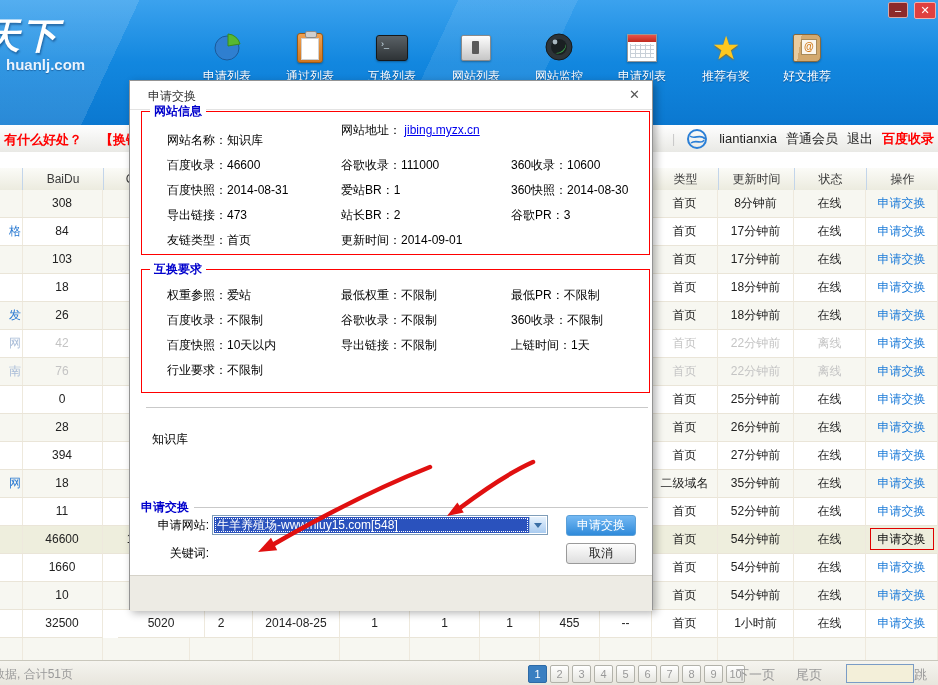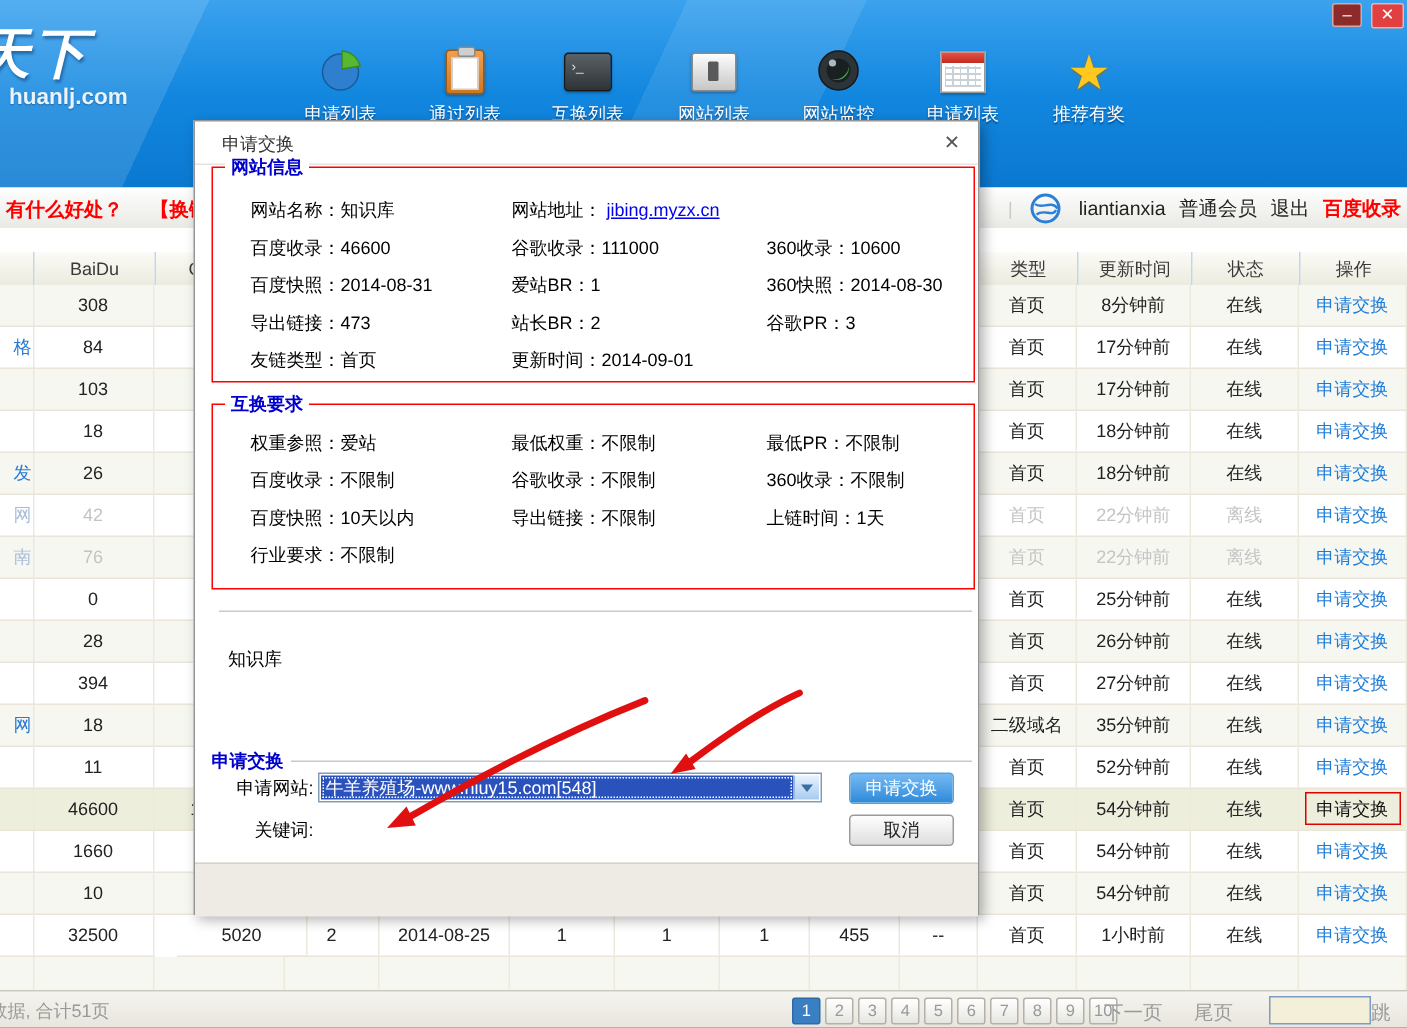--- a/index.html
+++ b/index.html
@@ -155,20 +155,26 @@
           <span class="ic-cal"></span>
         </div>
       <div class="tblabel">申请列表</div>
     </div>
     <div class="tbitem" style="left:688px">
       <div class="tbicon">
           <span class="ic-star">★</span>
         </div>
       <div class="tblabel">推荐有奖</div>
     </div>
+    <div class="tbitem" style="left:769px">
+      <div class="tbicon">
+          <span class="ic-book"></span>
+        </div>
+      <div class="tblabel">好文推荐</div>
+    </div>
   </div>
 
   <div id="infobar" class="abs">
     <span class="abs redlink" style="left:4px;top:6px">有什么好处？</span>
     <span class="abs redlink" style="left:100px;top:6px">【换链</span>
     <div id="user-area" class="abs">
       <span id="user-sep">|</span>
       <span style="display:inline-flex">
           <svg width="26" height="24" viewBox="0 0 26 24">
             <circle cx="13" cy="12" r="9" fill="none" stroke="#2b7fd6" stroke-width="2"></circle>
@@ -487,21 +493,21 @@
   <div id="dialog" class="abs">
     <div id="dlg-titlebar" class="abs">
       <span id="dlg-title" class="abs">申请交换</span>
       <span id="dlg-close" class="abs">✕</span>
     </div>
 
     <div class="grpbox" style="top:30px;height:142px">
       <span class="legend-red">网站信息</span>
       <div id="siteinfo-body">
           <span class="fcell" style="left: 25px; top: 20px;">网站名称：知识库</span>
-          <span class="fcell" style="left: 199px; top: 20px; text-align: center;">网站地址： <span class="dlglink">jibing.myzx.cn</span></span>
+          <span class="fcell" style="left: 199px; top: 10px; text-align: center;">网站地址： <span class="dlglink">jibing.myzx.cn</span></span>
           <span class="fcell" style="left: 25px; top: 45px;">百度收录：46600</span>
           <span class="fcell" style="left: 199px; top: 45px;">谷歌收录：111000</span>
           <span class="fcell" style="left: 369px; top: 45px;">360收录：10600</span>
           <span class="fcell" style="left: 25px; top: 70px;">百度快照：2014-08-31</span>
           <span class="fcell" style="left: 199px; top: 70px;">爱站BR：1</span>
           <span class="fcell" style="left: 369px; top: 70px;">360快照：2014-08-30</span>
           <span class="fcell" style="left: 25px; top: 95px;">导出链接：473</span>
           <span class="fcell" style="left: 199px; top: 95px;">站长BR：2</span>
           <span class="fcell" style="left: 369px; top: 95px;">谷歌PR：3</span>
           <span class="fcell" style="left: 25px; top: 120px;">友链类型：首页</span>

